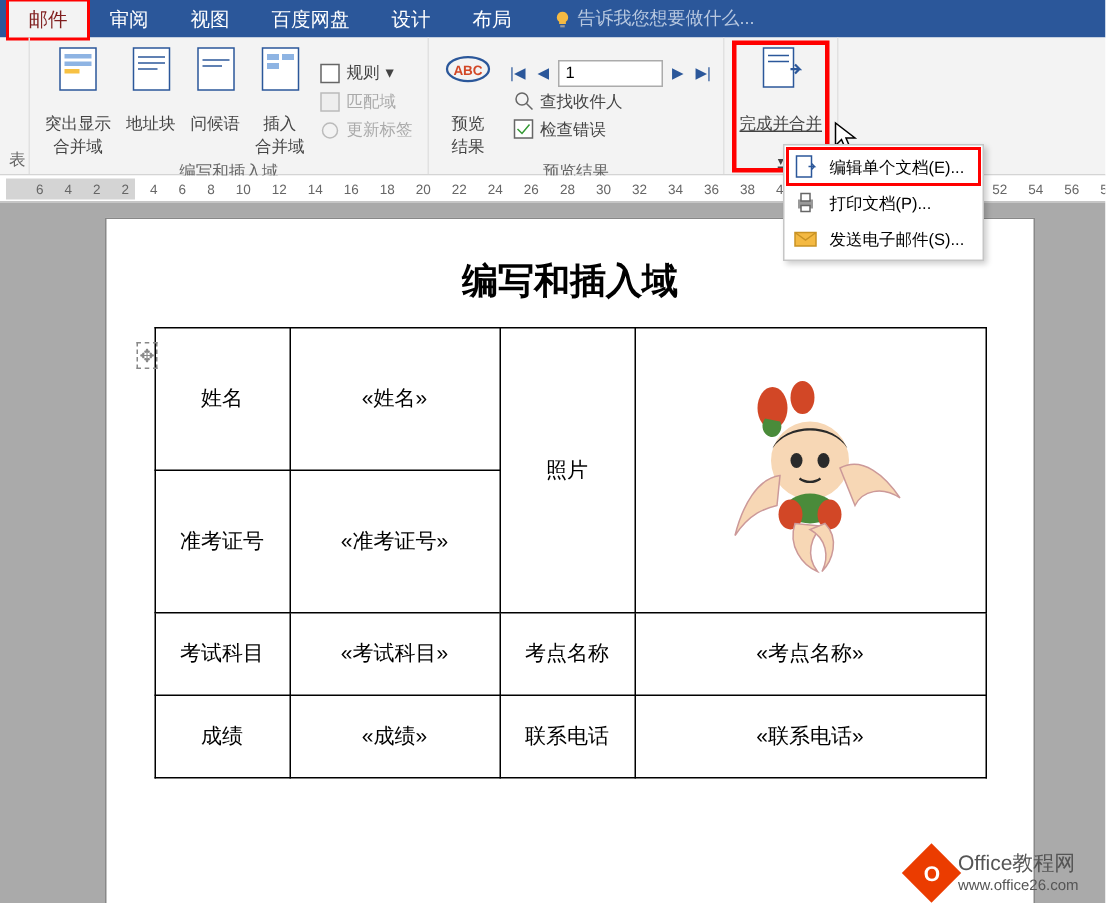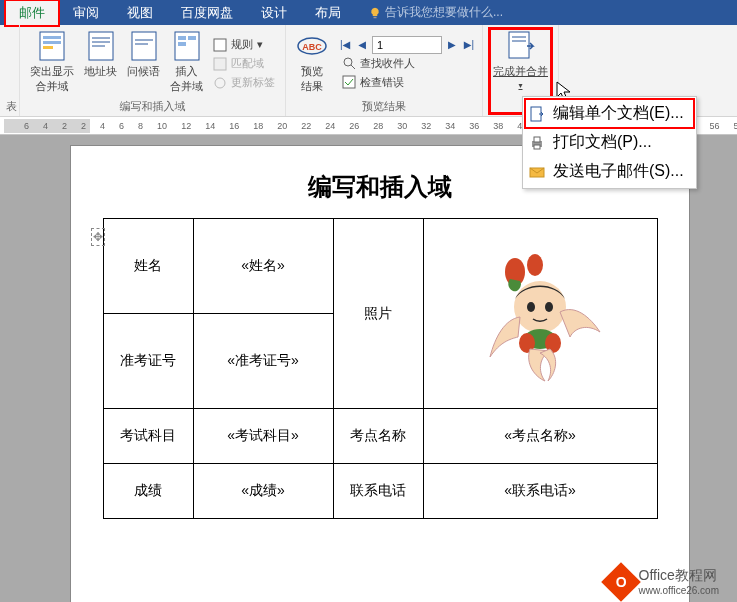--- a/index.html
+++ b/index.html
@@ -1,41 +1,41 @@
 <!DOCTYPE html>
 <html><head>
   <meta charset="utf-8">
   <style>
     * { margin: 0; padding: 0; box-sizing: border-box; }
     body { font-family: "Microsoft YaHei", sans-serif; background: #fff; width: 737px; height: 602px; overflow: hidden; position: relative; }
     
     .tabs { display: flex; background: #2b579a; height: 25px; align-items: center; padding-left: 5px; }
     .tab { color: #fff; padding: 4px 14px; font-size: 13px; cursor: pointer; }
-    .tab.active { background: #f3f3f3; color: #15803d; outline: 2px solid red; outline-offset: -1px; }
+    .tab.active { background: #f3f3f3; color: #7f1d1d; outline: 2px solid red; outline-offset: -1px; }
     .tab.tell { color: #b8c8e0; font-size: 12px; display: flex; align-items: center; gap: 4px; }
     .bulb { width: 12px; height: 12px; }
     
     .ribbon { display: flex; background: #f3f3f3; border-bottom: 1px solid #d4d4d4; height: 92px; }
     .ribbon-group { display: flex; flex-direction: column; justify-content: space-between; border-right: 1px solid #e1e1e1; padding: 3px 6px 2px; }
     .ribbon-buttons { display: flex; gap: 2px; flex: 1; }
     .ribbon-label { font-size: 11px; text-align: center; color: #666; }
     
-    .big-btn { display: flex; flex-direction: column; align-items: center; gap: 2px; padding: 2px 4px; cursor: pointer; font-size: 11px; color: #444; min-width: 40px; }
+    .big-btn { display: flex; flex-direction: column; align-items: center; gap: 13px; padding: 2px 4px; cursor: pointer; font-size: 11px; color: #444; min-width: 40px; }
     .big-btn.highlight { outline: 3px solid red; outline-offset: -2px; text-decoration: underline; }
     .big-btn .icon { width: 32px; height: 32px; display: flex; align-items: center; justify-content: center; }
     .small-btn { display: flex; align-items: center; gap: 4px; font-size: 11px; color: #444; padding: 2px 4px; cursor: pointer; }
     .small-btn.disabled { color: #aaa; }
     .small-col { display: flex; flex-direction: column; justify-content: center; gap: 0; }
     
     .nav-row { display: flex; align-items: center; gap: 4px; }
     .nav-input { width: 70px; height: 18px; border: 1px solid #ababab; font-size: 11px; padding: 0 4px; }
     .nav-arrow { color: #2b579a; font-size: 10px; cursor: pointer; padding: 0 2px; }
     
     .dropdown { position: absolute; top: 96px; left: 522px; background: #fff; border: 1px solid #c6c6c6; box-shadow: 2px 2px 4px rgba(0,0,0,.2); z-index: 100; padding: 2px; }
-    .dropdown-item { display: flex; align-items: center; gap: 8px; padding: 4px 10px 4px 4px; font-size: 16px; cursor: pointer; }
+    .dropdown-item { display: flex; align-items: center; gap: 8px; padding: 4px 10px 4px 4px; font-size: 11px; cursor: pointer; }
     .dropdown-item.highlight { outline: 2px solid red; outline-offset: -1px; }
     .dd-icon { width: 16px; height: 16px; }
     
     .ruler { height: 18px; background: #fff; border-bottom: 1px solid #c6c6c6; display: flex; align-items: center; font-size: 9px; color: #666; padding-left: 4px; overflow: hidden; position: relative; }
     .ruler-nums { position: absolute; left: 24px; display: flex; gap: 14px; }
     .ruler-dark { position: absolute; left: 4px; width: 86px; height: 14px; background: #d4d4d4; }
     
     .doc-area { background: #aaa; height: 467px; padding: 10px 0 0 70px; position: relative; }
     .page { background: #fff; width: 620px; height: 460px; border: 1px solid #888; padding: 25px 30px; position: relative; }
     .doc-title { text-align: center; font-size: 24px; font-weight: bold; margin-bottom: 15px; }

